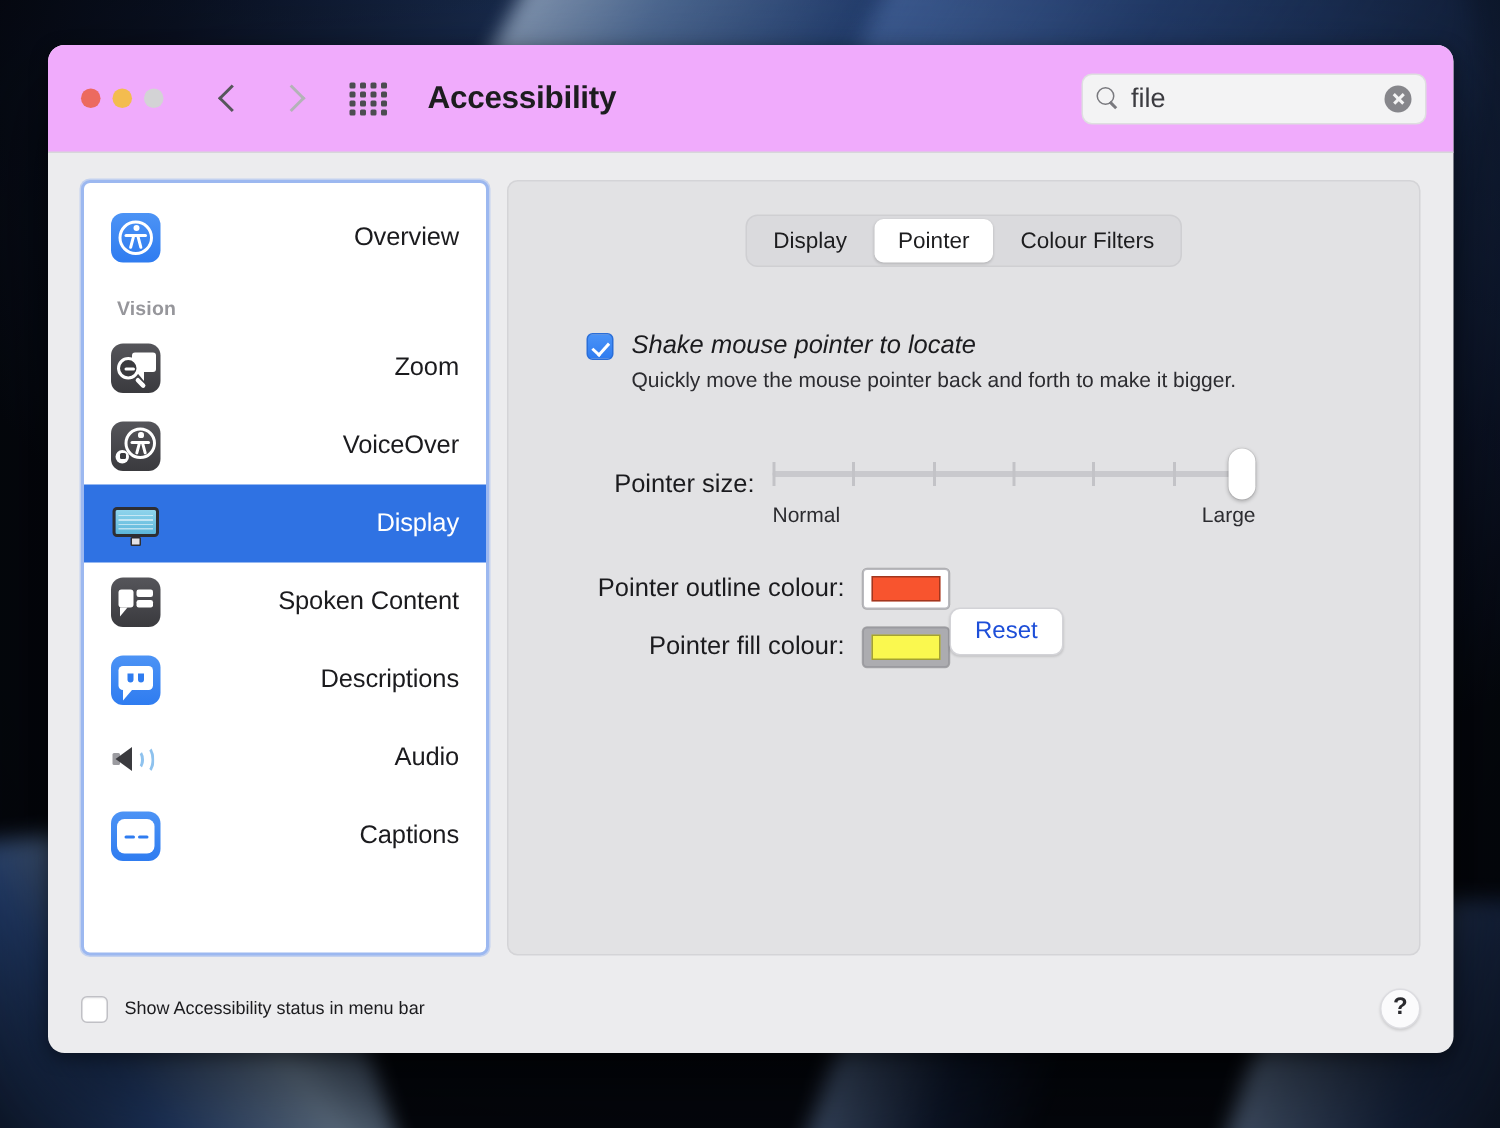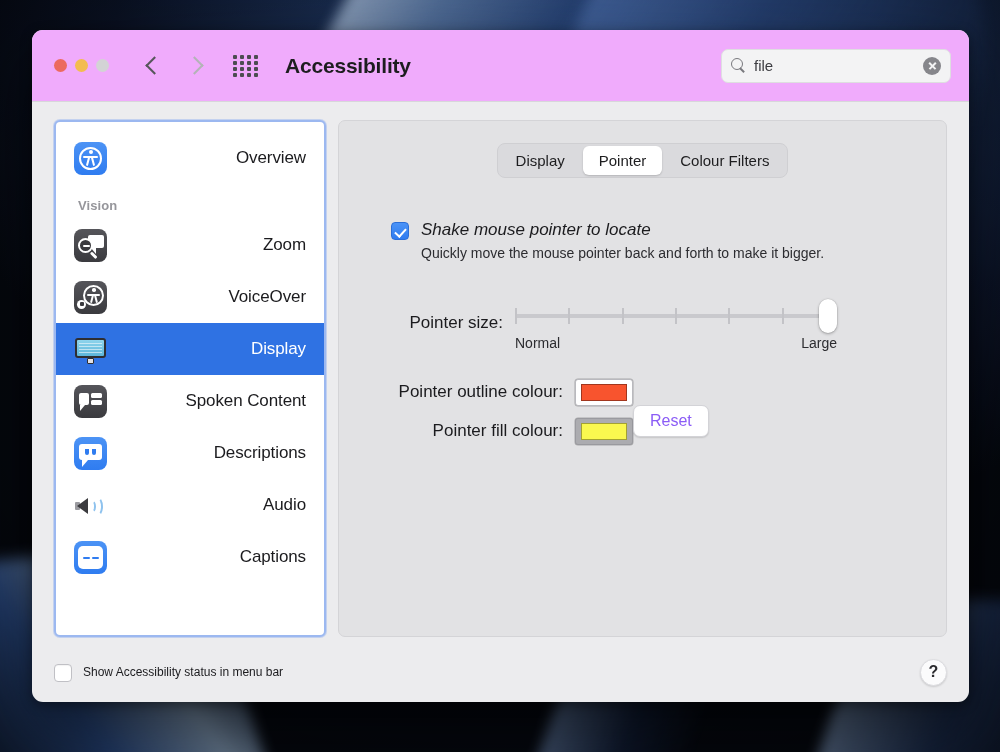--- a/index.html
+++ b/index.html
@@ -162,21 +162,21 @@
   .mag::after {
     content: "";
     position: absolute;
     left: 9px; top: 9px;
     width: 6px; height: 1.7px;
     background: #79797e;
     transform: rotate(45deg);
     transform-origin: left center;
   }
   #search-text {
-    font-size: 15px;
+    font-size: 18px;
     color: #3c3c41;
     flex: 1;
   }
   .clear-btn {
     width: 18px; height: 18px;
     border-radius: 50%;
     background: #86868b;
     position: relative;
     flex: 0 0 18px;
   }
@@ -539,21 +539,21 @@
 
   #reset-btn {
     position: absolute;
     left: 274px;
     top: 26px;
     background: #fff;
     border: 1px solid #d3d3d7;
     border-radius: 7px;
     padding: 6px 16px;
     font-size: 16px;
-    color: #8b5cf6;
+    color: #1d4ed8;
     box-shadow: 0 1px 1.5px rgba(0,0,0,.13);
   }
 
   
   #footer {
     flex: 0 0 60px;
     height: 60px;
     display: flex;
     align-items: center;
     padding: 0 22px;

